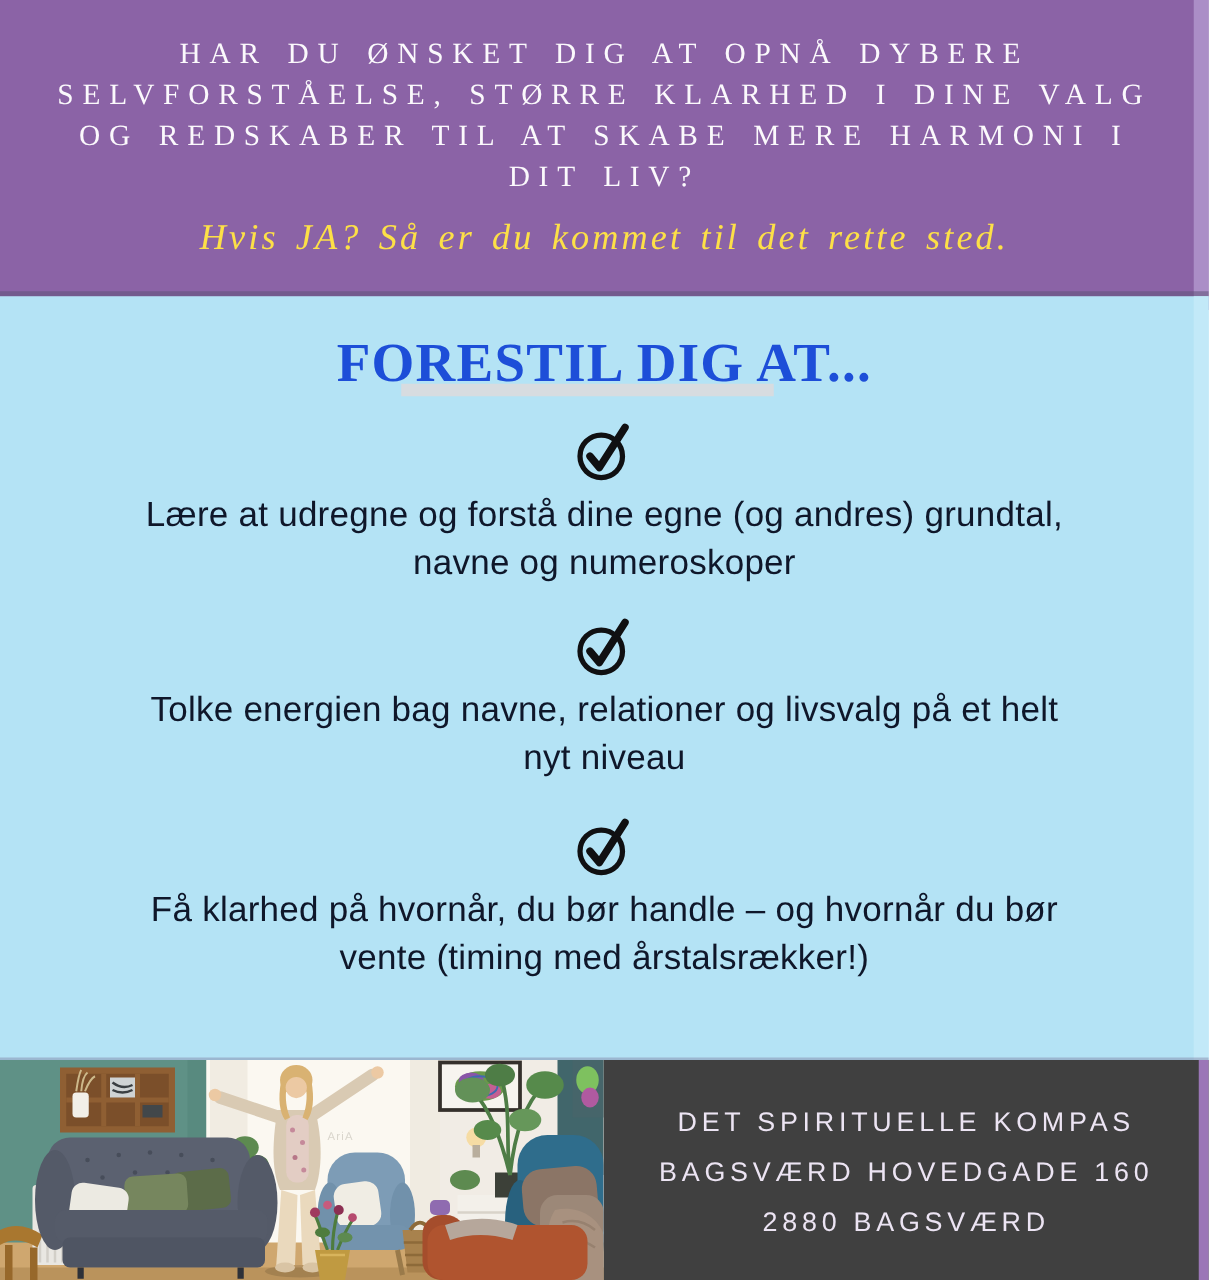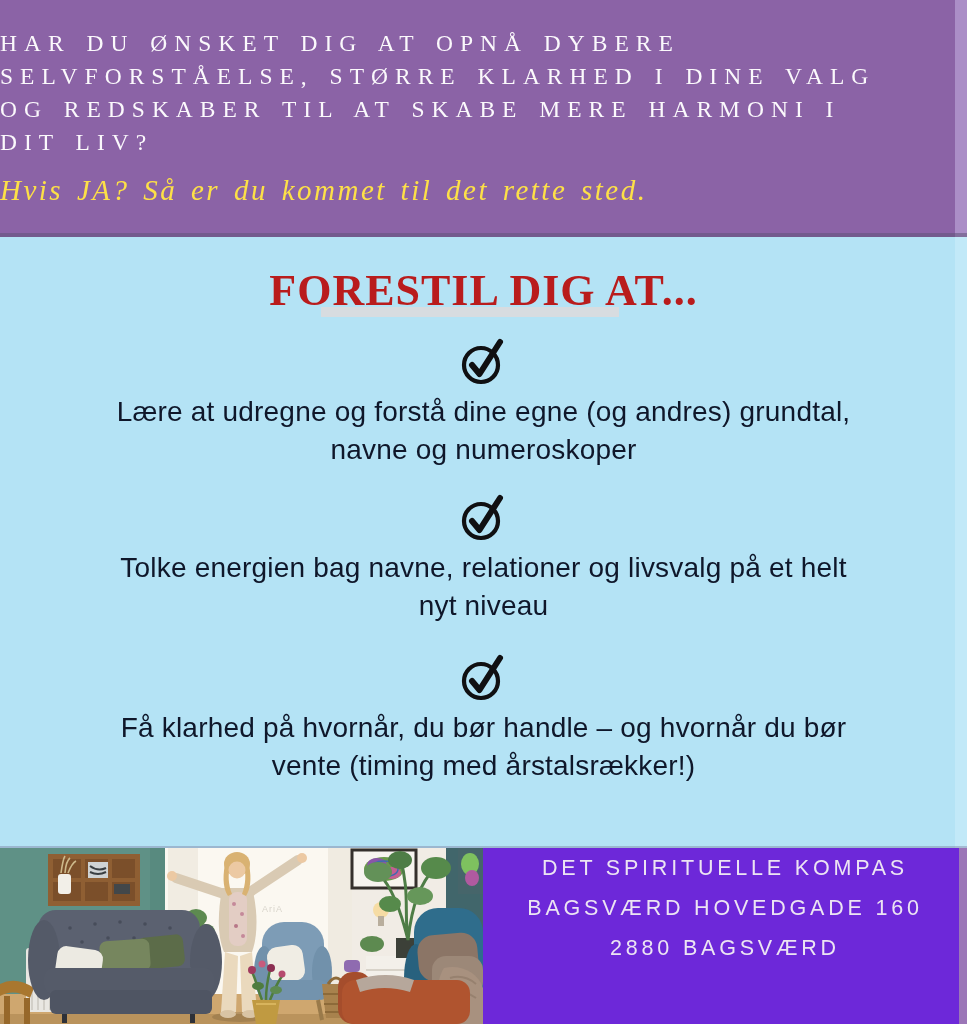--- a/index.html
+++ b/index.html
@@ -3,21 +3,21 @@
 <meta charset="utf-8">
 <style>
   html,body{margin:0;padding:0;background:#ffffff;}
   .canvas{
     position:relative;width:967px;height:1024px;overflow:hidden;
     font-family:"Liberation Sans",sans-serif;
   }
   
   .hero{
     position:absolute;left:0;top:0;width:967px;height:248px;
-    background:#8b63a6;box-sizing:border-box;
+    background:#8b63a6;box-sizing:border-box;text-align:center;
   }
   .hero-edge{position:absolute;right:0;top:0;width:12px;height:237px;background:#ab8ec7;}
   .hero-seam{position:absolute;left:0;top:233px;width:967px;height:4px;background:rgba(96,84,120,.55);}
   .hero-heading{
     padding-top:27px;color:#fbf9fc;
     font-family:"Liberation Serif",serif;font-size:23.5px;font-weight:500;
     letter-spacing:7px;line-height:33px;word-spacing:3px;
   }
   .hero-sub{
     margin-top:15px;color:#fde047;
@@ -26,21 +26,21 @@
   }
   
   .main{
     position:absolute;left:0;top:237px;width:967px;height:611px;
     background:#b4e3f5;text-align:center;
   }
   .main-edge{position:absolute;right:0;top:0;width:12px;height:611px;background:#c2e9f8;}
   .main-title{
     position:relative;z-index:2;margin:28px 0 0 0;
     font-family:"Liberation Serif",serif;font-weight:700;font-size:44px;
-    letter-spacing:1px;color:#b91c1c;
+    letter-spacing:1px;color:#1d4ed8;
   }
   .title-underline{
     position:relative;z-index:1;width:298px;height:10px;margin:-9px auto 0;
     background:#d7dce0;transform:translateX(-14px);
   }
   .check-row{margin-top:16px;line-height:0;}
   .check-row.second{margin-top:20px;}
   .check-row.third{margin-top:24px;}
   .check-row svg{display:inline-block;}
   .item-text{
@@ -49,22 +49,22 @@
     letter-spacing:.2px;
   }
   
   .footer{
     position:absolute;left:0;top:848px;width:967px;height:176px;display:flex;
   }
   .footer-seam{position:absolute;left:0;top:-2px;width:967px;height:2px;background:rgba(110,100,140,.35);}
   .photo{width:483px;height:224px;flex:0 0 483px;position:relative;overflow:hidden;}
   .photo svg{display:block;}
   .footer-panel{
-    flex:1;background:#6d28d9;position:relative;text-align:center;box-sizing:border-box;
-    color:#ece4f3;
+    flex:1;background:#404040;position:relative;text-align:center;box-sizing:border-box;
+    padding-top:30px;color:#ece4f3;
     font-size:21.5px;letter-spacing:3.8px;line-height:40px;font-weight:400;
   }
   .footer-edge{position:absolute;right:0;top:0;width:8px;height:176px;background:#9b76b7;}
 </style>
 </head>
 <body>
 
 <div class="canvas">
 
   <section class="hero">

